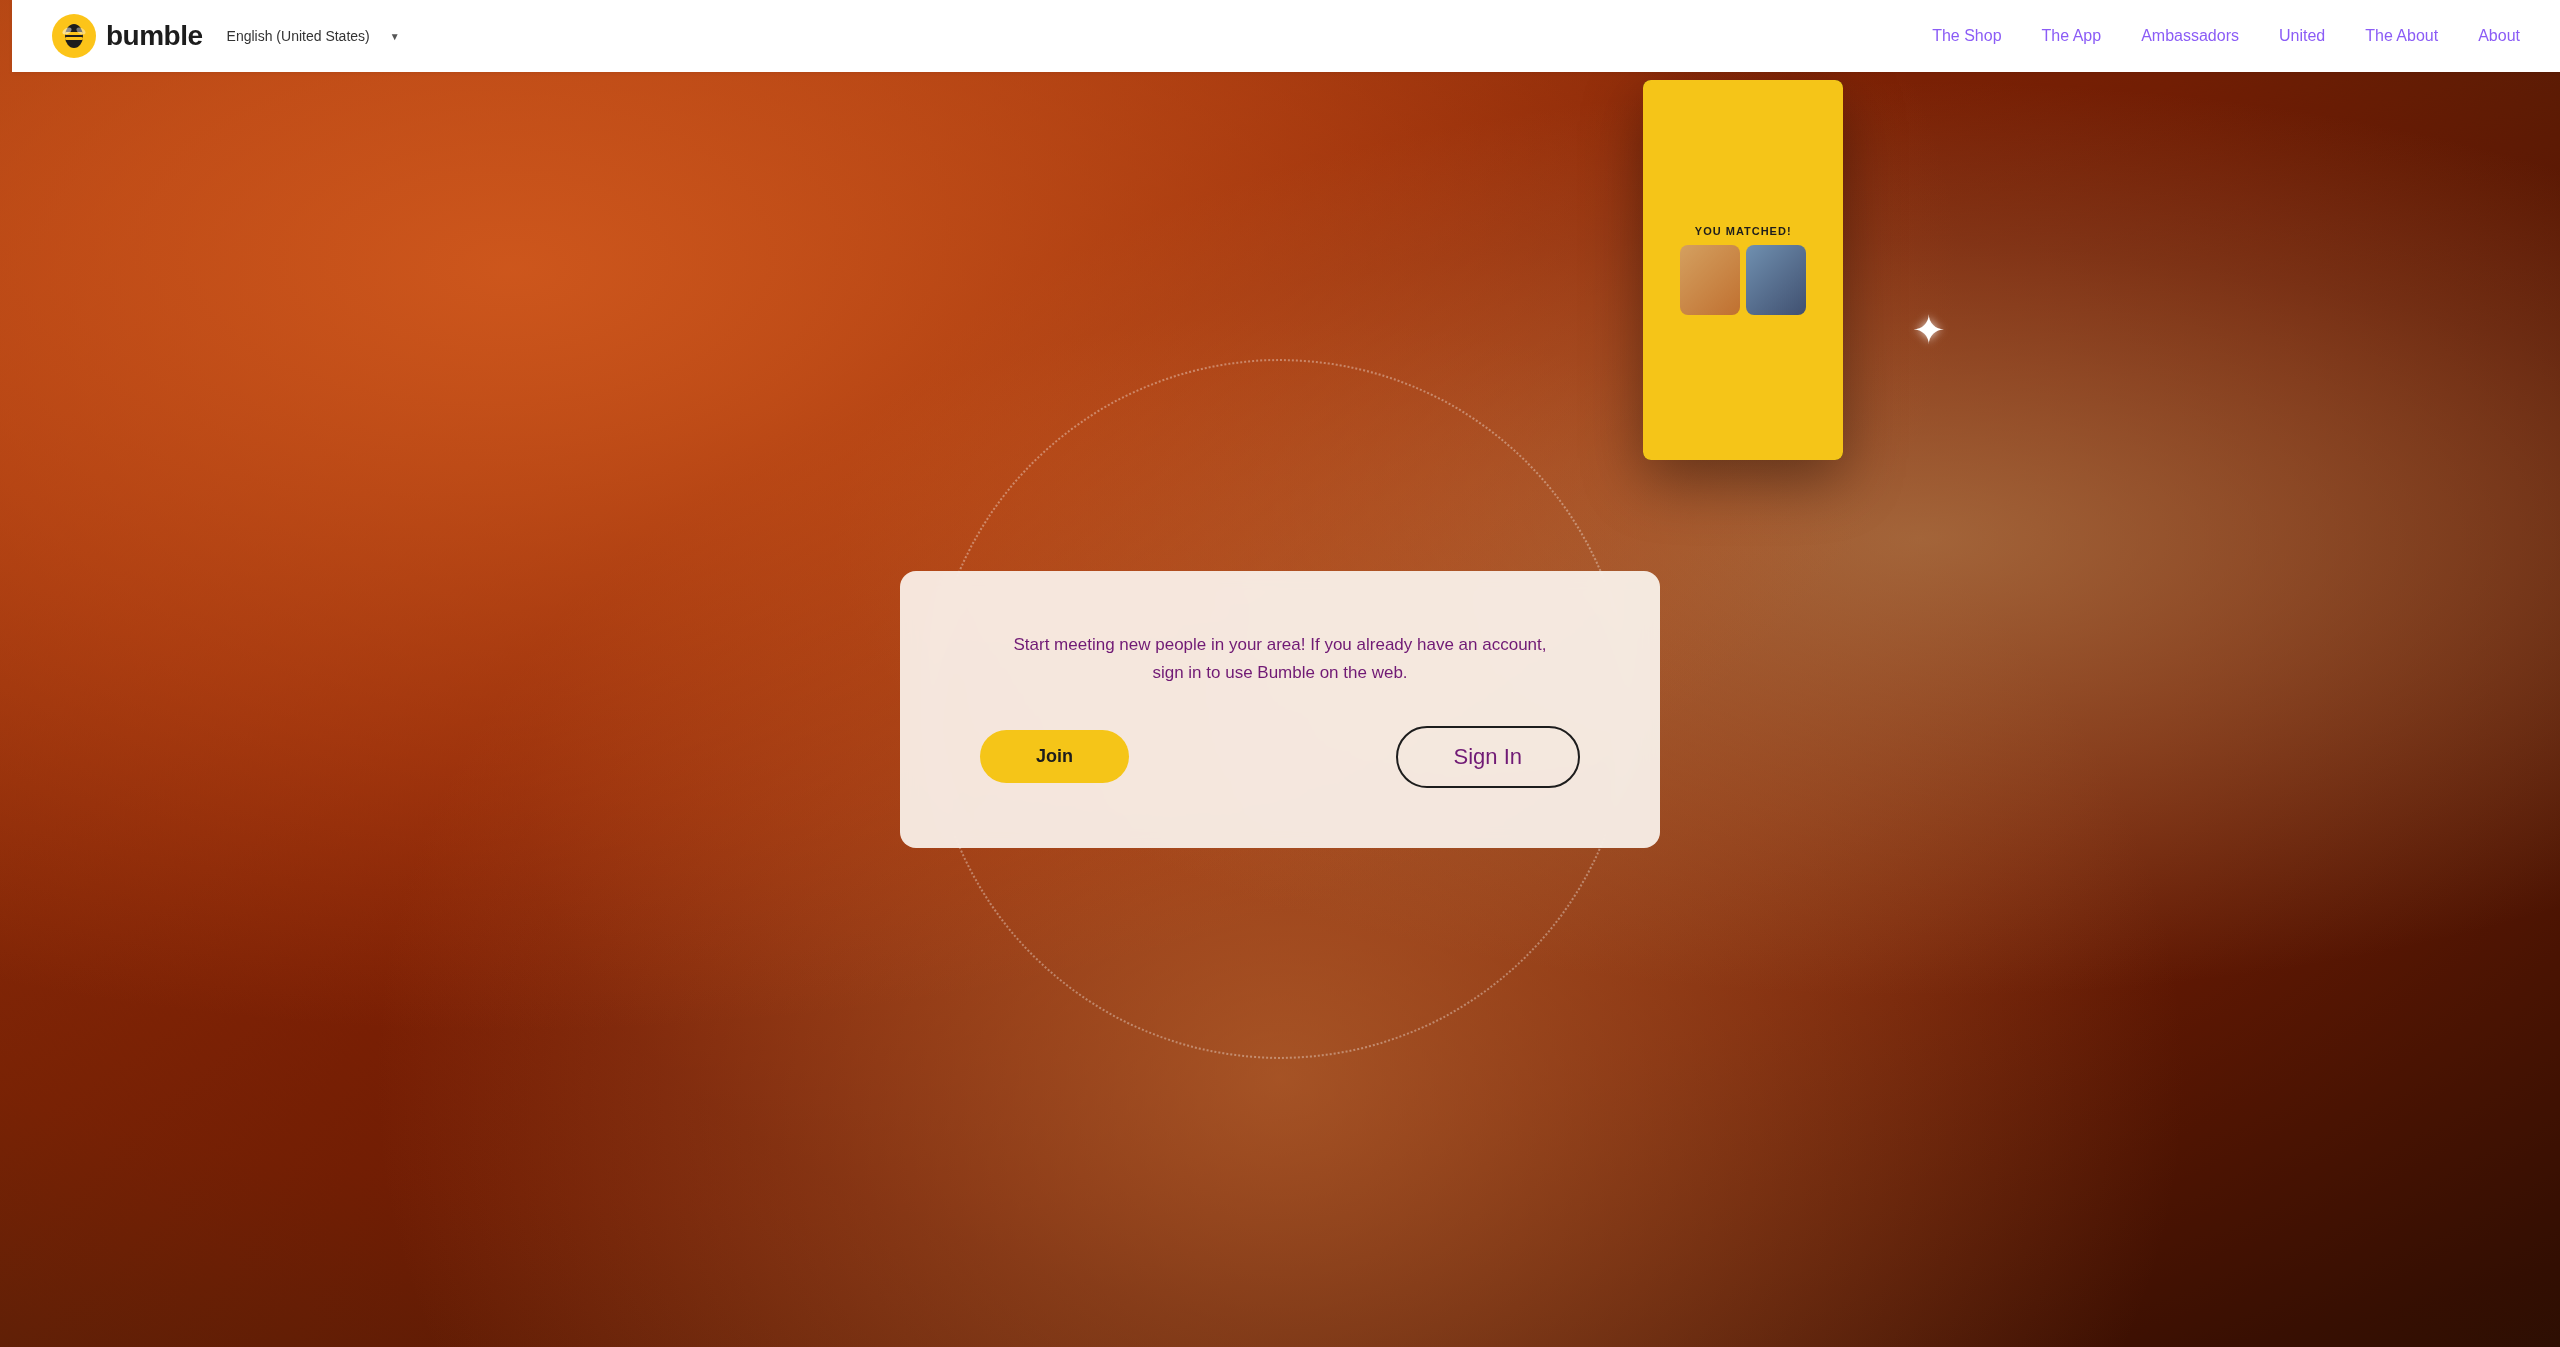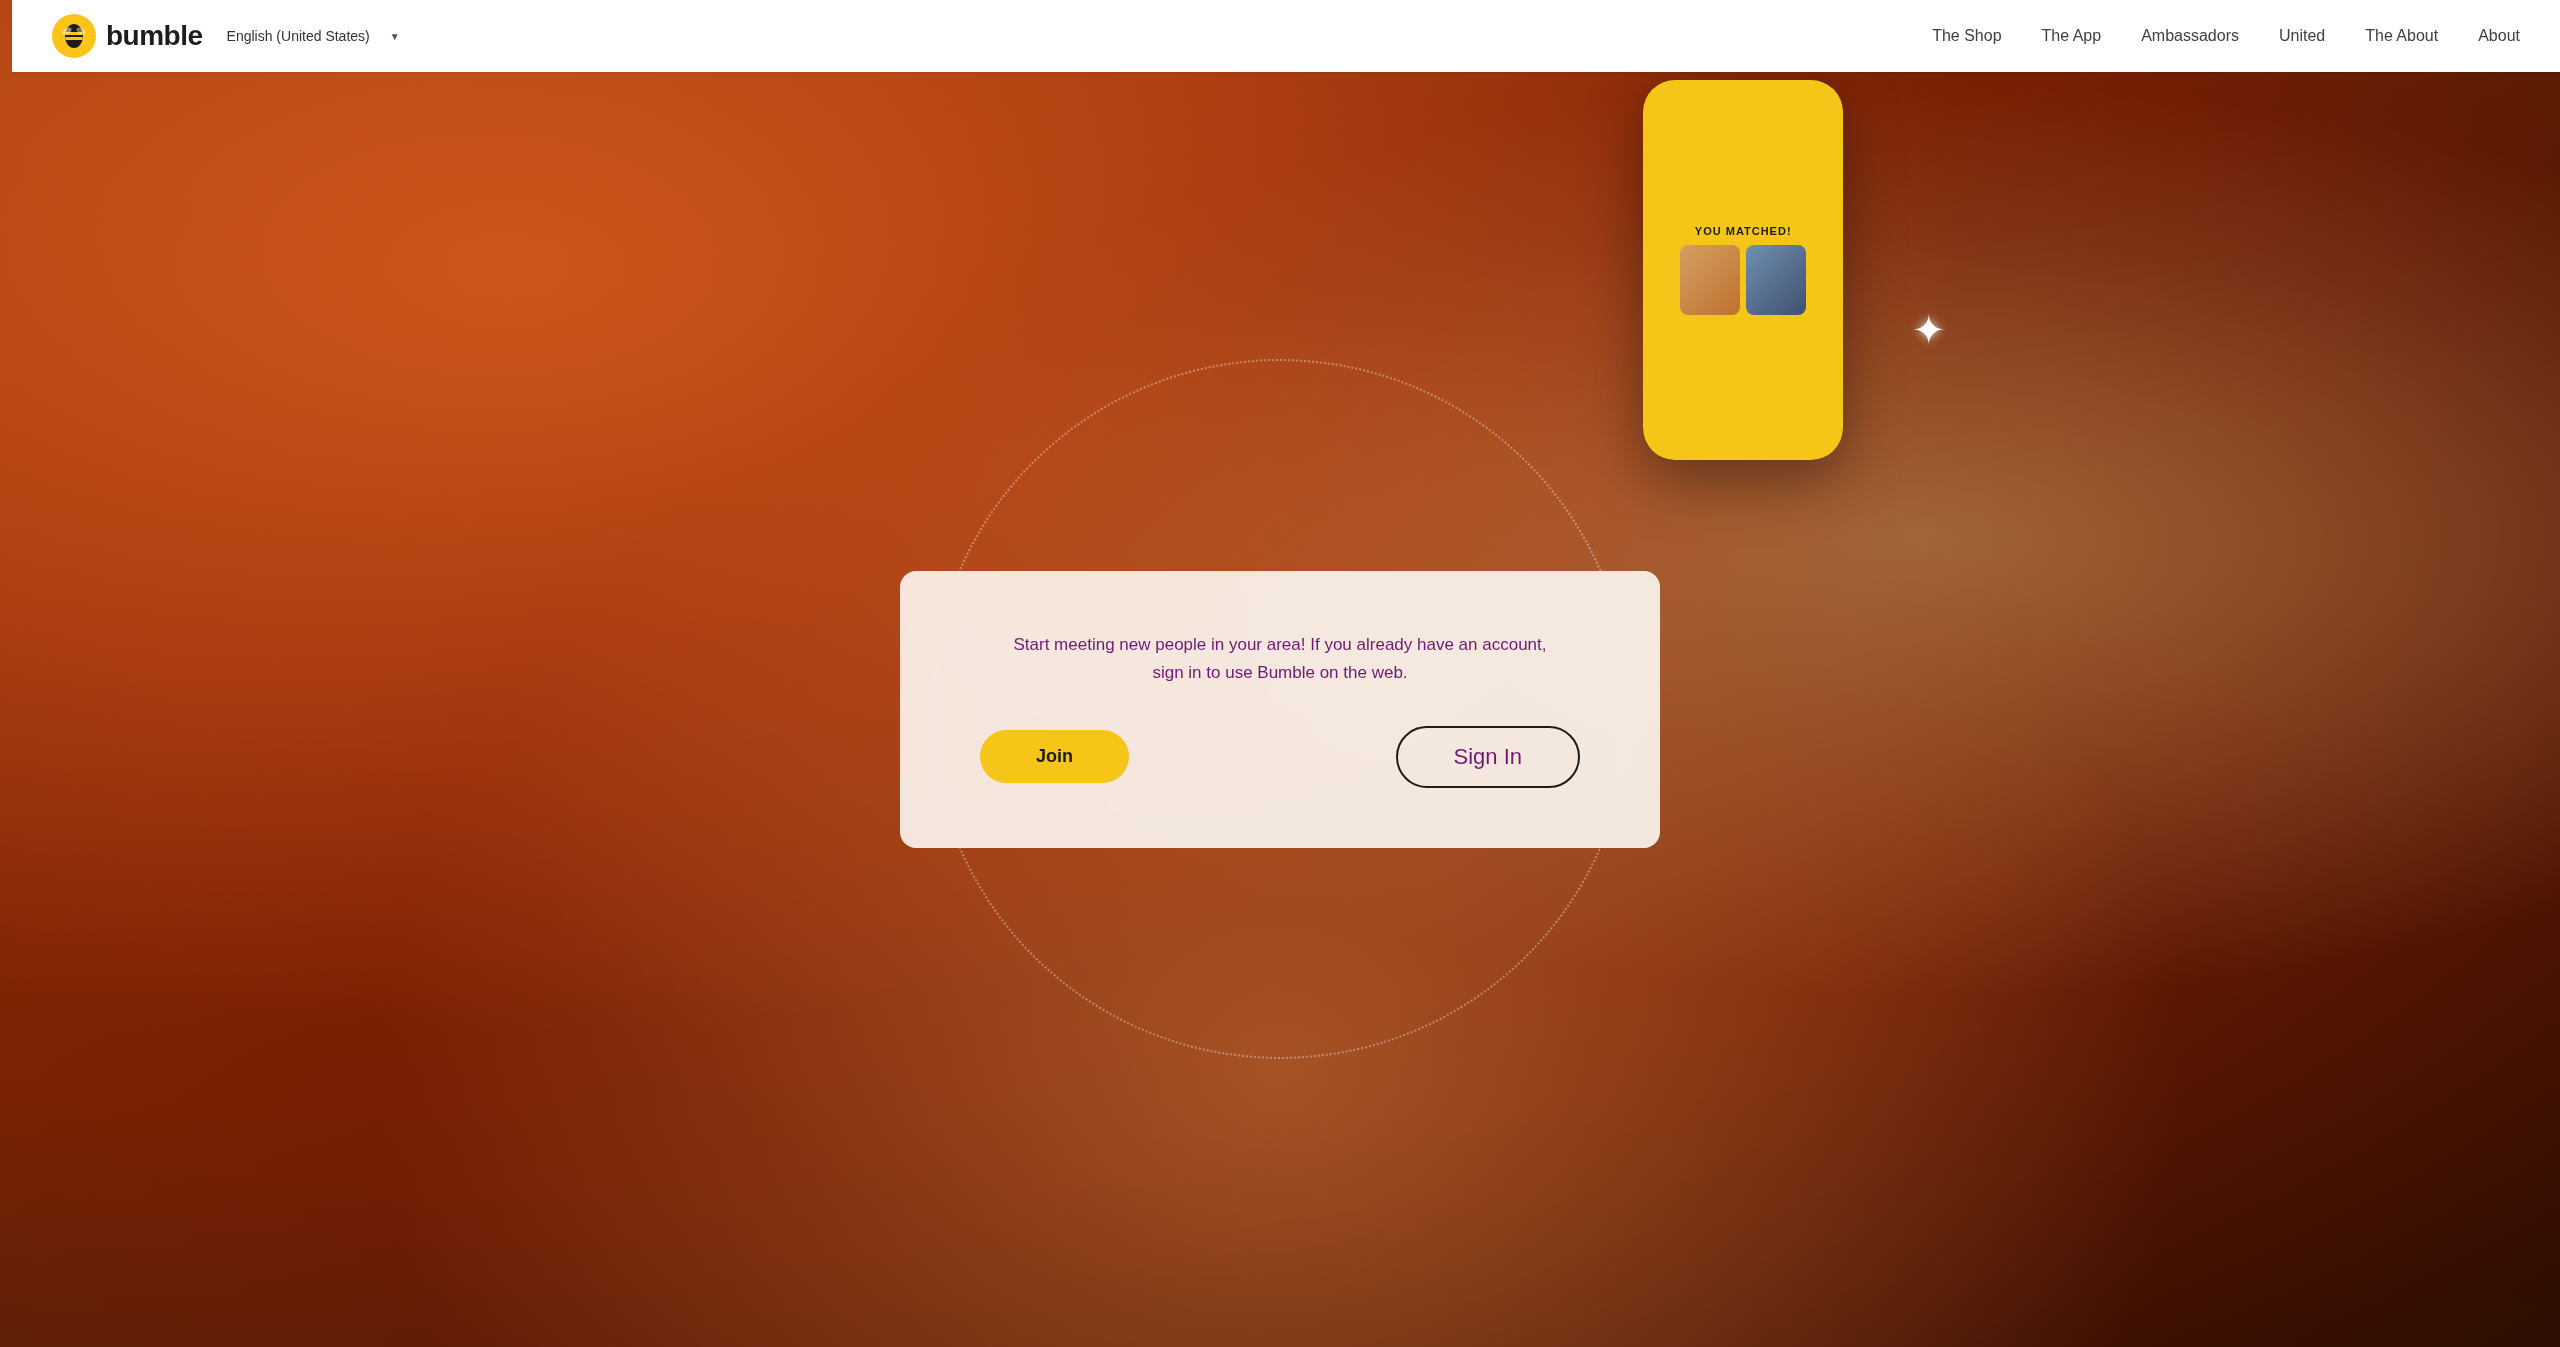--- a/index.html
+++ b/index.html
@@ -70,21 +70,21 @@
     }
 
     nav {
       display: flex;
       align-items: center;
       gap: 40px;
     }
 
     nav a {
       text-decoration: none;
-      color: #404040;
+      color: #8b5cf6;
       font-size: 16px;
       font-weight: 500;
       white-space: nowrap;
     }
 
     
     .hero {
       position: relative;
       width: 100%;
       height: 100vh;
@@ -116,21 +116,21 @@
     }
 
     
     .phone-mockup {
       position: absolute;
       top: 80px;
       right: 28%;
       width: 200px;
       height: 380px;
       background: #1a1a1a;
-      border-radius: 32px;
+      border-radius: 8px;
       box-shadow: 0 20px 60px rgba(0,0,0,0.4);
       overflow: hidden;
       display: flex;
       flex-direction: column;
     }
 
     .phone-screen {
       flex: 1;
       background: #f5c518;
       display: flex;

